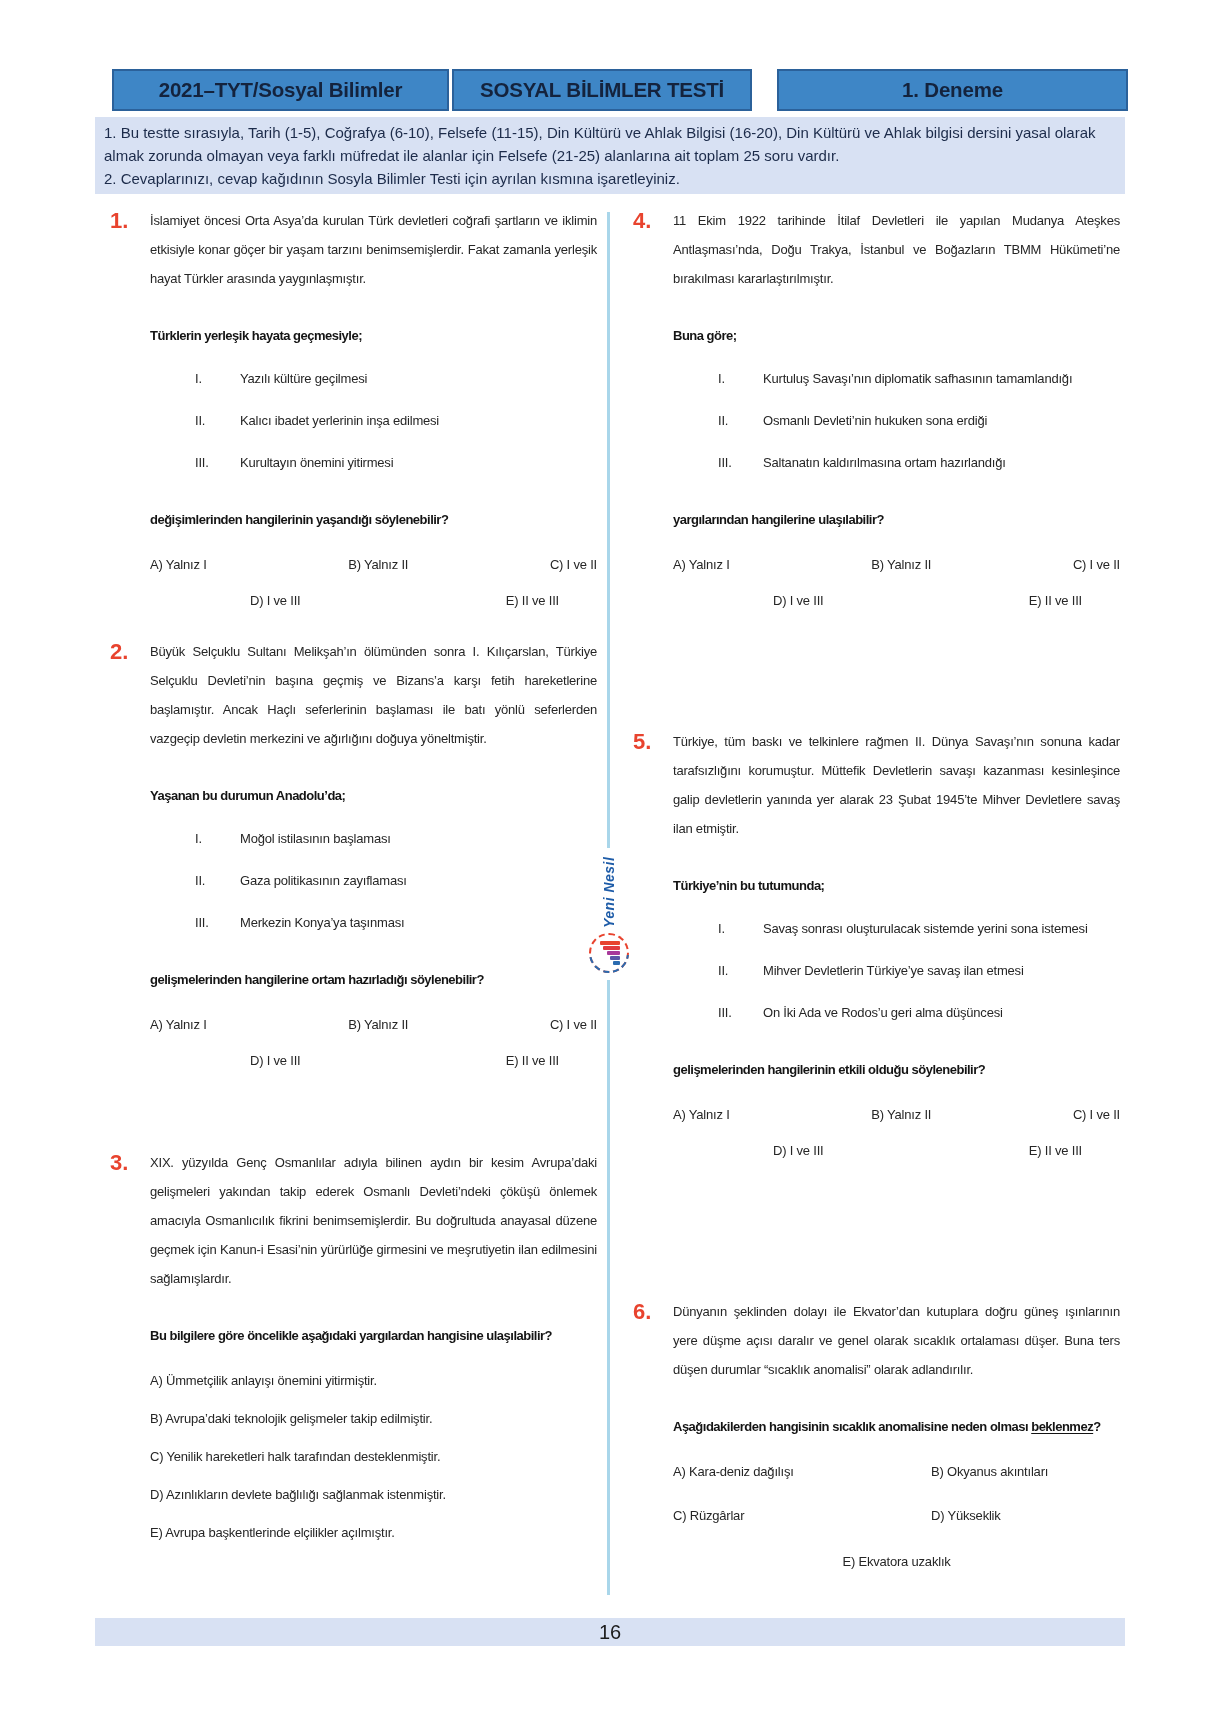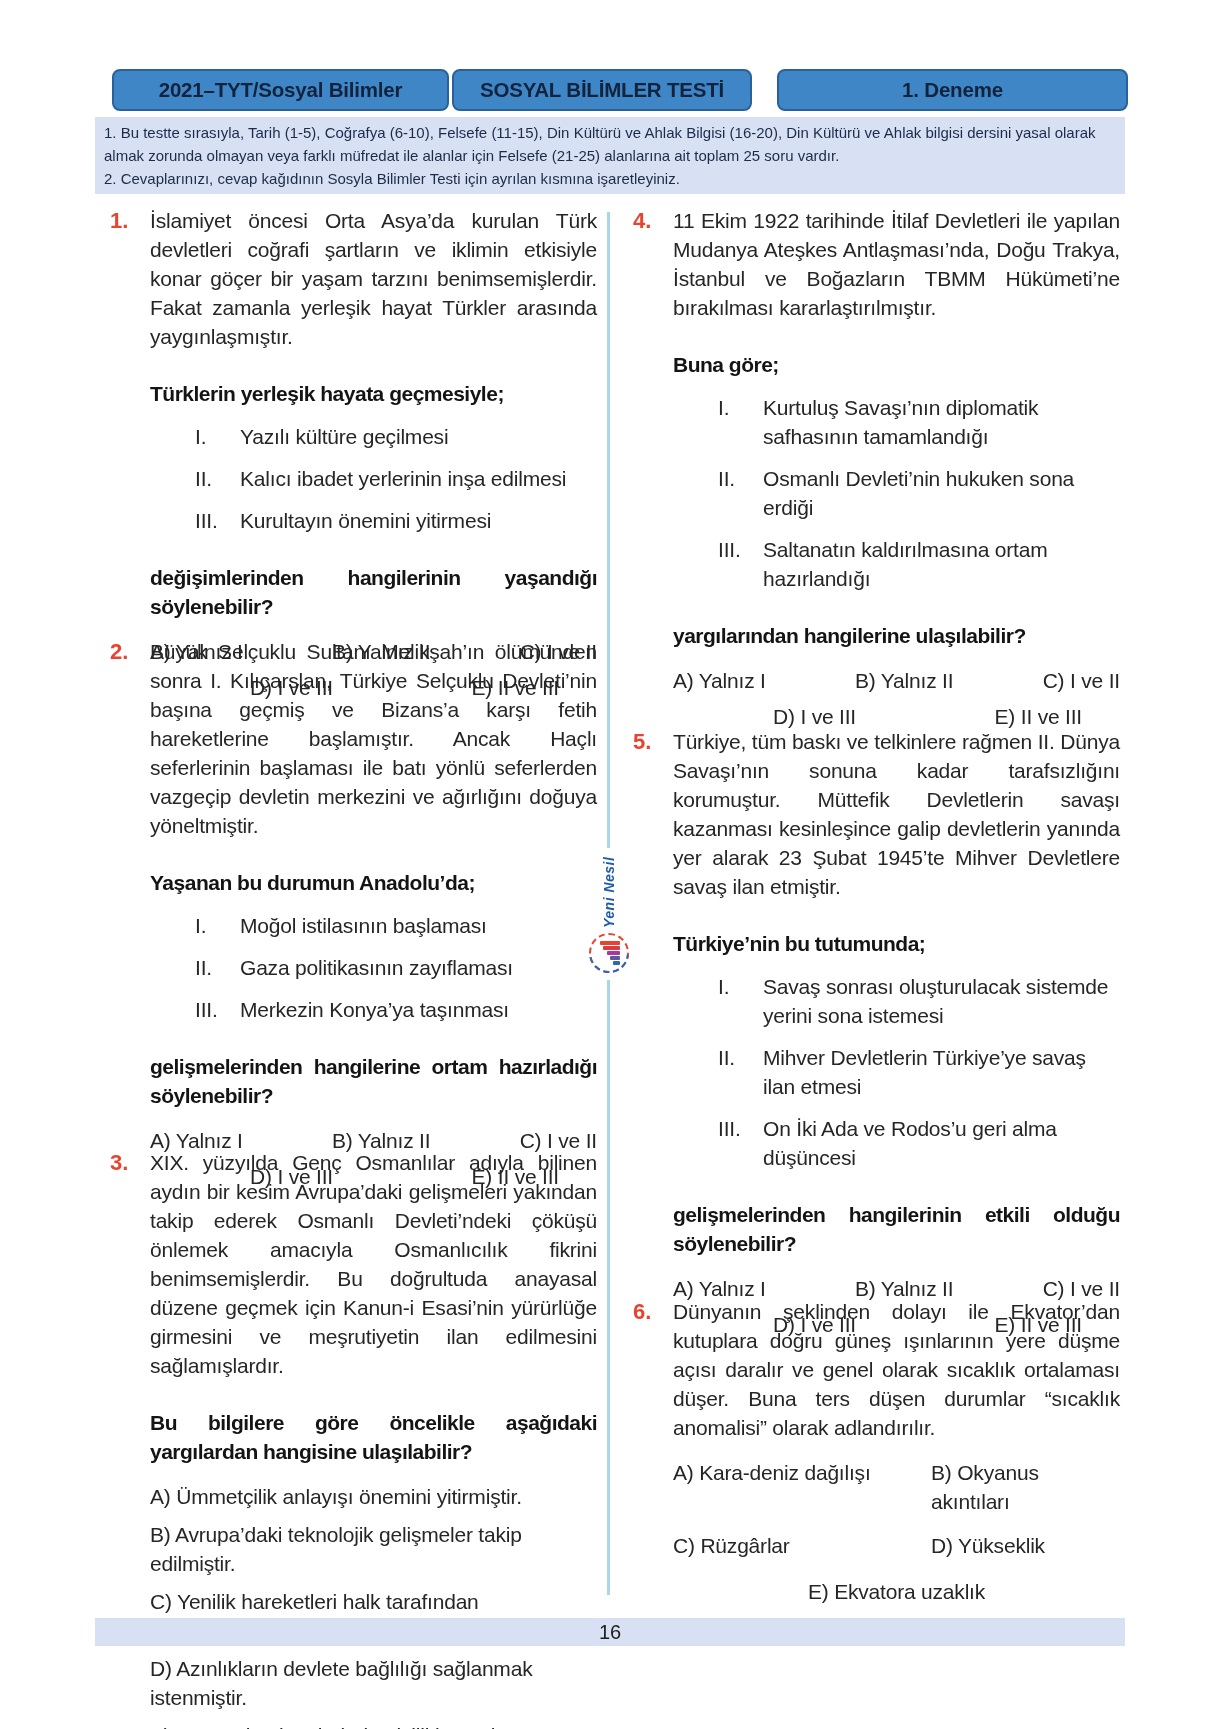--- a/index.html
+++ b/index.html
@@ -1,38 +1,38 @@
 <!DOCTYPE html>
 <html><head>
 <meta charset="utf-8">
 <style>
   html,body{margin:0;padding:0;background:#ffffff;}
   body{width:1218px;height:1729px;position:relative;font-family:"Liberation Sans","DejaVu Sans",sans-serif;color:#262626;overflow:hidden;}
   .page{position:absolute;inset:0;background:#fff;}
 
   
-  .hdr-box{position:absolute;top:69px;height:42px;background:#3e86c6;border:2px solid #2b619a;border-radius:8px;
+  .hdr-box{position:absolute;top:69px;height:42px;background:#3e86c6;border:2px solid #2b619a;border-radius:0;
            display:flex;align-items:center;justify-content:center;font-weight:bold;font-size:20.5px;color:#14233d;
            box-sizing:border-box;letter-spacing:-0.2px;}
   #hdr-left{left:112px;width:337px;}
   #hdr-center{left:452px;width:300px;}
   #hdr-right{left:777px;width:351px;}
 
   
   .instructions{position:absolute;left:95px;top:117px;width:1030px;box-sizing:border-box;background:#d8e1f3;
                 color:#1c2b4a;font-size:15px;line-height:23px;padding:4px 9px;}
   .instructions p{margin:0;text-align:left;}
 
   
   .col{position:absolute;top:0;width:502px;height:1729px;}
   #col-left{left:95px;}
   #col-right{left:618px;}
   .question{position:absolute;width:502px;display:flex;}
   .qnum{flex:0 0 55px;padding-left:15px;box-sizing:border-box;font-weight:bold;font-size:22px;color:#e8432e;line-height:29px;}
-  .qbody{flex:1;font-size:21px;line-height:29px;letter-spacing:-0.2px;color:#262626;}
+  .qbody{flex:1;font-size:13px;line-height:29px;letter-spacing:-0.2px;color:#262626;}
   .para{margin:0;text-align:justify;}
   .stem{margin:28px 0 0;font-weight:bold;color:#141414;text-align:justify;letter-spacing:-0.5px;}
   .u{text-decoration:underline;text-underline-offset:2px;}
   .items{margin-top:14px;padding-left:45px;}
   .item{display:flex;}
   .item + .item{margin-top:13px;}
   .rn{flex:0 0 45px;}
   .itx{flex:1;}
   .opts-abc{display:flex;justify-content:space-between;margin-top:16px;align-items:center;}
   .opts-de{display:flex;margin-top:7px;}
@@ -227,20 +227,23 @@
           <span class="od">D) I ve III</span>
           <span class="oe">E) II ve III</span>
         </div>
       </div>
     </article>
 
     <article class="question" style="top:1297px;">
       <div class="qnum">6.</div>
       <div class="qbody">
         <p class="para">Dünyanın şeklinden dolayı ile Ekvator’dan kutuplara doğru güneş ışınlarının yere düşme açısı daralır ve genel olarak sıcaklık ortalaması düşer. Buna ters düşen durumlar “sıcaklık anomalisi” olarak adlandırılır.</p>
+        <p class="stem">
+          <span>Aşağıdakilerden hangisinin sıcaklık anomalisine neden olması </span><span class="u">beklenmez</span><span>?</span>
+        </p>
         <div class="grid-opts">
           <span>A) Kara-deniz dağılışı</span>
           <span>B) Okyanus akıntıları</span>
           <span>C) Rüzgârlar</span>
           <span>D) Yükseklik</span>
         </div>
         <p class="opt-e">E) Ekvatora uzaklık</p>
       </div>
     </article>
 

